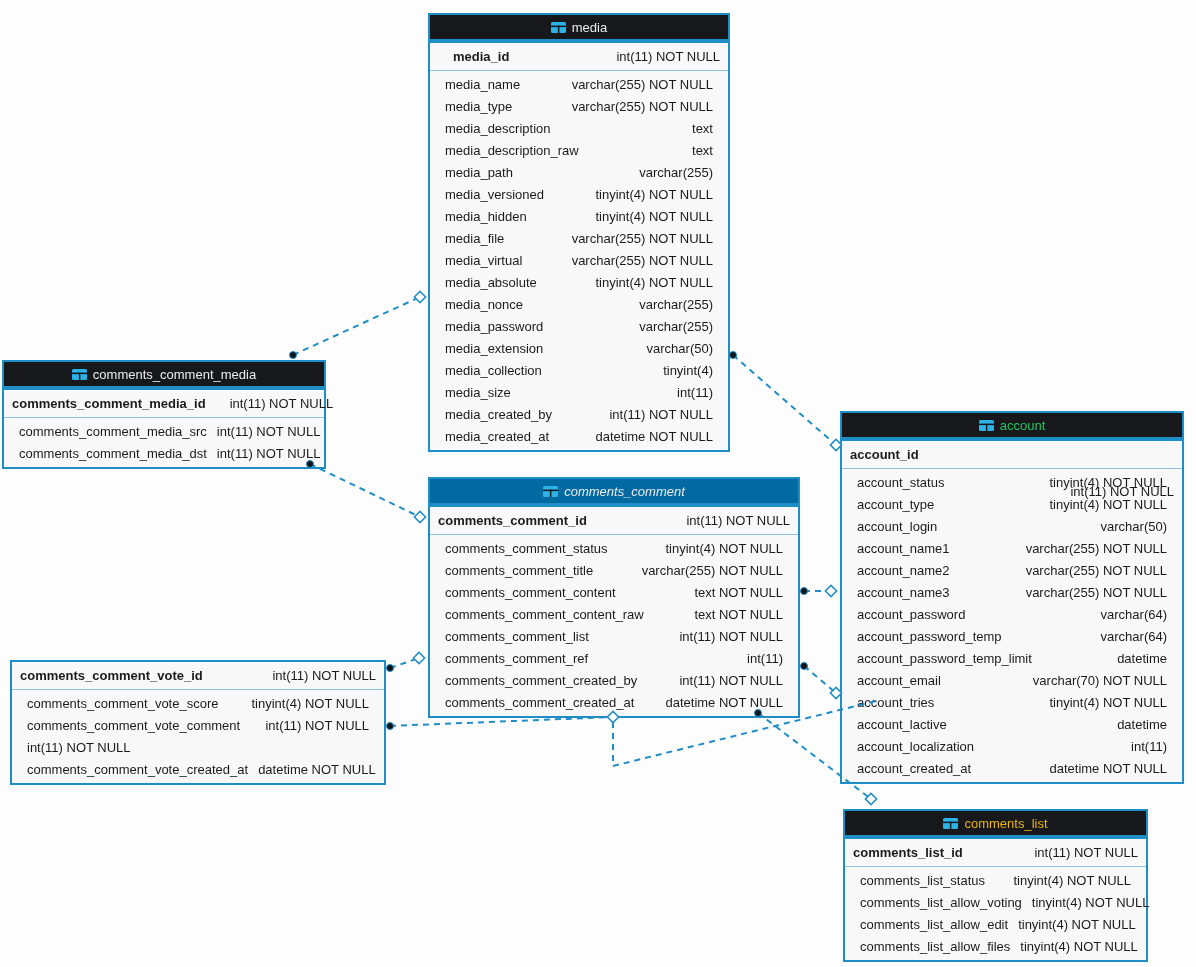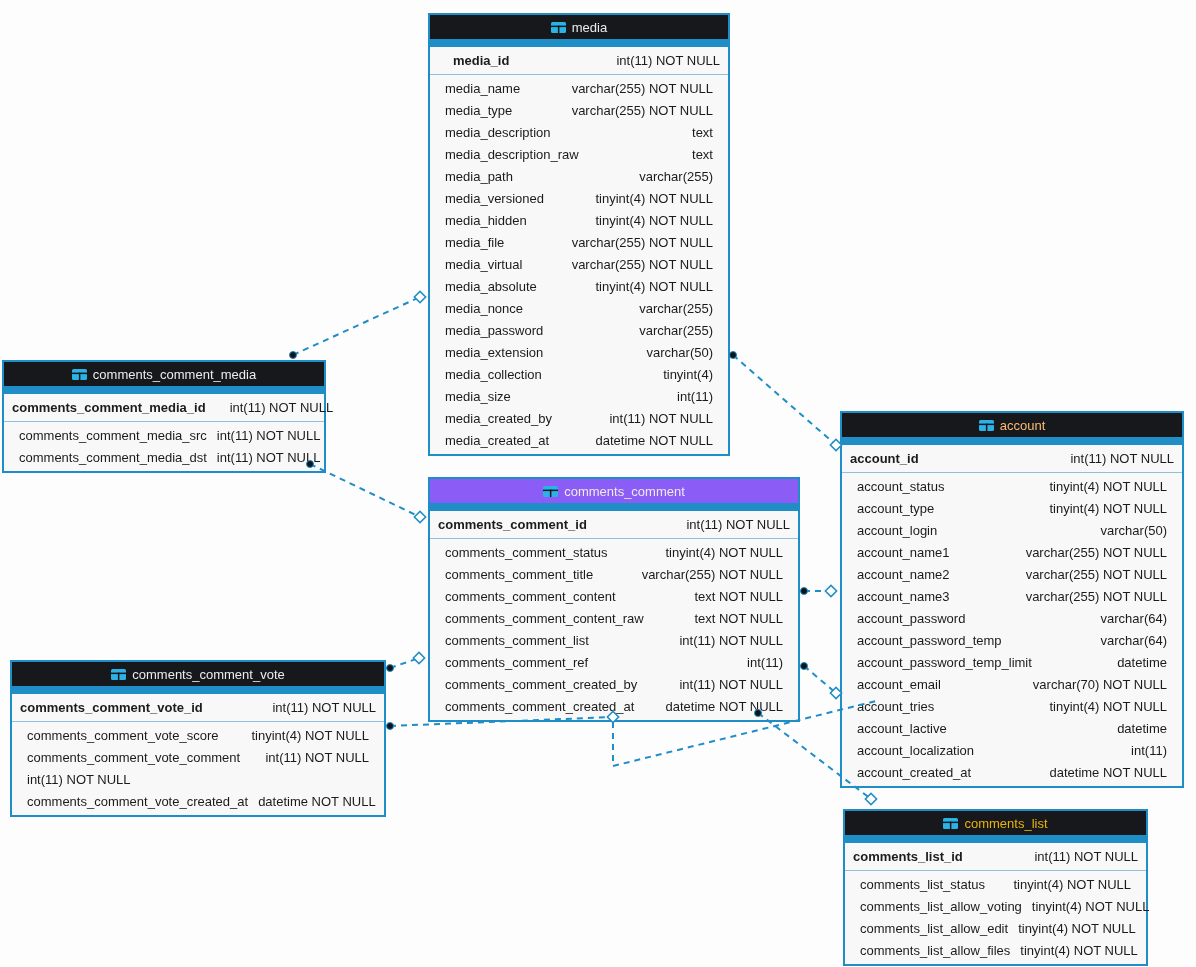--- a/index.html
+++ b/index.html
@@ -22,21 +22,21 @@
     box-sizing:border-box;
   }
   .tbl-header{
     background:#17181c;
     color:#ececec;
     height:24px;
     display:flex;
     align-items:center;
     justify-content:center;
     gap:6px;
-    border-bottom:8px solid #22c55e;
+    border-bottom:4px solid #22c55e;
     font-size:13px;
     white-space:nowrap;
     cursor:move;
   }
   .tbl-icon{flex:0 0 auto;display:inline-flex;}
   .pk-row{
     display:flex;justify-content:space-between;gap:10px;
     padding:0 8px;height:27px;line-height:27px;
     border-bottom:1px solid #8fc1dd;
     background:#f8f8f8;
@@ -165,21 +165,21 @@
     <span class="col-name">comments_comment_media_src</span>
     <span class="col-type">int(11) NOT NULL</span>
   </div>
         <div class="row">
     <span class="col-name">comments_comment_media_dst</span>
     <span class="col-type">int(11) NOT NULL</span>
   </div>
       </div>
   </div>
     <div class="tbl" style="left: 428px; top: 477px; width: 372px; background: rgb(248, 248, 248); border-color: rgb(31, 141, 198);">
-    <div class="tbl-header" style="background: #8b5cf6; color: rgb(236, 236, 236); border-bottom-color: rgb(31, 141, 198);">
+    <div class="tbl-header" style="background: #0369a1; color: rgb(236, 236, 236); border-bottom-color: rgb(31, 141, 198); font-style: italic;">
       <span class="tbl-icon">
         <svg width="15" height="11" viewBox="0 0 15 11">
           <rect x="0" y="0" width="15" height="11" rx="1.5" class="ic-bg" fill="#2bb3e8"></rect>
           <rect x="0" y="3.6" width="15" height="1.5" class="ic-line" fill="#17181c"></rect>
           <rect x="6.9" y="3.6" width="1.5" height="7.4" class="ic-line" fill="#17181c"></rect>
         </svg>
       </span>
       <span class="tbl-title">comments_comment</span>
     </div>
     <div class="pk-row" style="border-bottom-color: rgb(143, 193, 221);">
@@ -215,30 +215,20 @@
     <span class="col-name">comments_comment_created_by</span>
     <span class="col-type">int(11) NOT NULL</span>
   </div>
         <div class="row">
     <span class="col-name">comments_comment_created_at</span>
     <span class="col-type">datetime NOT NULL</span>
   </div>
       </div>
   </div>
     <div class="tbl" style="left: 10px; top: 660px; width: 376px; background: rgb(248, 248, 248); border-color: rgb(31, 141, 198);">
-    <div class="tbl-header" style="background: rgb(23, 24, 28); color: rgb(236, 236, 236); border-bottom-color: rgb(31, 141, 198);">
-      <span class="tbl-icon">
-        <svg width="15" height="11" viewBox="0 0 15 11">
-          <rect x="0" y="0" width="15" height="11" rx="1.5" class="ic-bg" fill="#2bb3e8"></rect>
-          <rect x="0" y="3.6" width="15" height="1.5" class="ic-line" fill="#17181c"></rect>
-          <rect x="6.9" y="3.6" width="1.5" height="7.4" class="ic-line" fill="#17181c"></rect>
-        </svg>
-      </span>
-      <span class="tbl-title">comments_comment_vote</span>
-    </div>
     <div class="pk-row" style="border-bottom-color: rgb(143, 193, 221);">
       <span class="col-name">comments_comment_vote_id</span>
       <span class="col-type">int(11) NOT NULL</span>
     </div>
     <div class="rows">
         <div class="row">
     <span class="col-name">comments_comment_vote_score</span>
     <span class="col-type">tinyint(4) NOT NULL</span>
   </div>
         <div class="row">
@@ -248,31 +238,31 @@
         <div class="row">
     <span class="col-type">int(11) NOT NULL</span>
   </div>
         <div class="row">
     <span class="col-name">comments_comment_vote_created_at</span>
     <span class="col-type">datetime NOT NULL</span>
   </div>
       </div>
   </div>
     <div class="tbl" style="left: 840px; top: 411px; width: 344px; background: rgb(248, 248, 248); border-color: rgb(31, 141, 198);">
-    <div class="tbl-header" style="background: rgb(23, 24, 28); color: #fdba74; border-bottom-color: rgb(31, 141, 198); text-align: right;">
+    <div class="tbl-header" style="background: rgb(23, 24, 28); color: #22c55e; border-bottom-color: rgb(31, 141, 198); text-align: right;">
       <span class="tbl-icon">
         <svg width="15" height="11" viewBox="0 0 15 11">
           <rect x="0" y="0" width="15" height="11" rx="1.5" class="ic-bg" fill="#2bb3e8"></rect>
           <rect x="0" y="3.6" width="15" height="1.5" class="ic-line" fill="#17181c"></rect>
           <rect x="6.9" y="3.6" width="1.5" height="7.4" class="ic-line" fill="#17181c"></rect>
         </svg>
       </span>
       <span class="tbl-title">account</span>
     </div>
-    <div class="pk-row" style="border-bottom-color: rgb(143, 193, 221);">
+    <div class="pk-row" style="border-bottom-color: rgb(143, 193, 221); flex-direction: column;">
       <span class="col-name">account_id</span>
       <span class="col-type">int(11) NOT NULL</span>
     </div>
     <div class="rows">
         <div class="row">
     <span class="col-name">account_status</span>
     <span class="col-type">tinyint(4) NOT NULL</span>
   </div>
         <div class="row">
     <span class="col-name">account_type</span>

